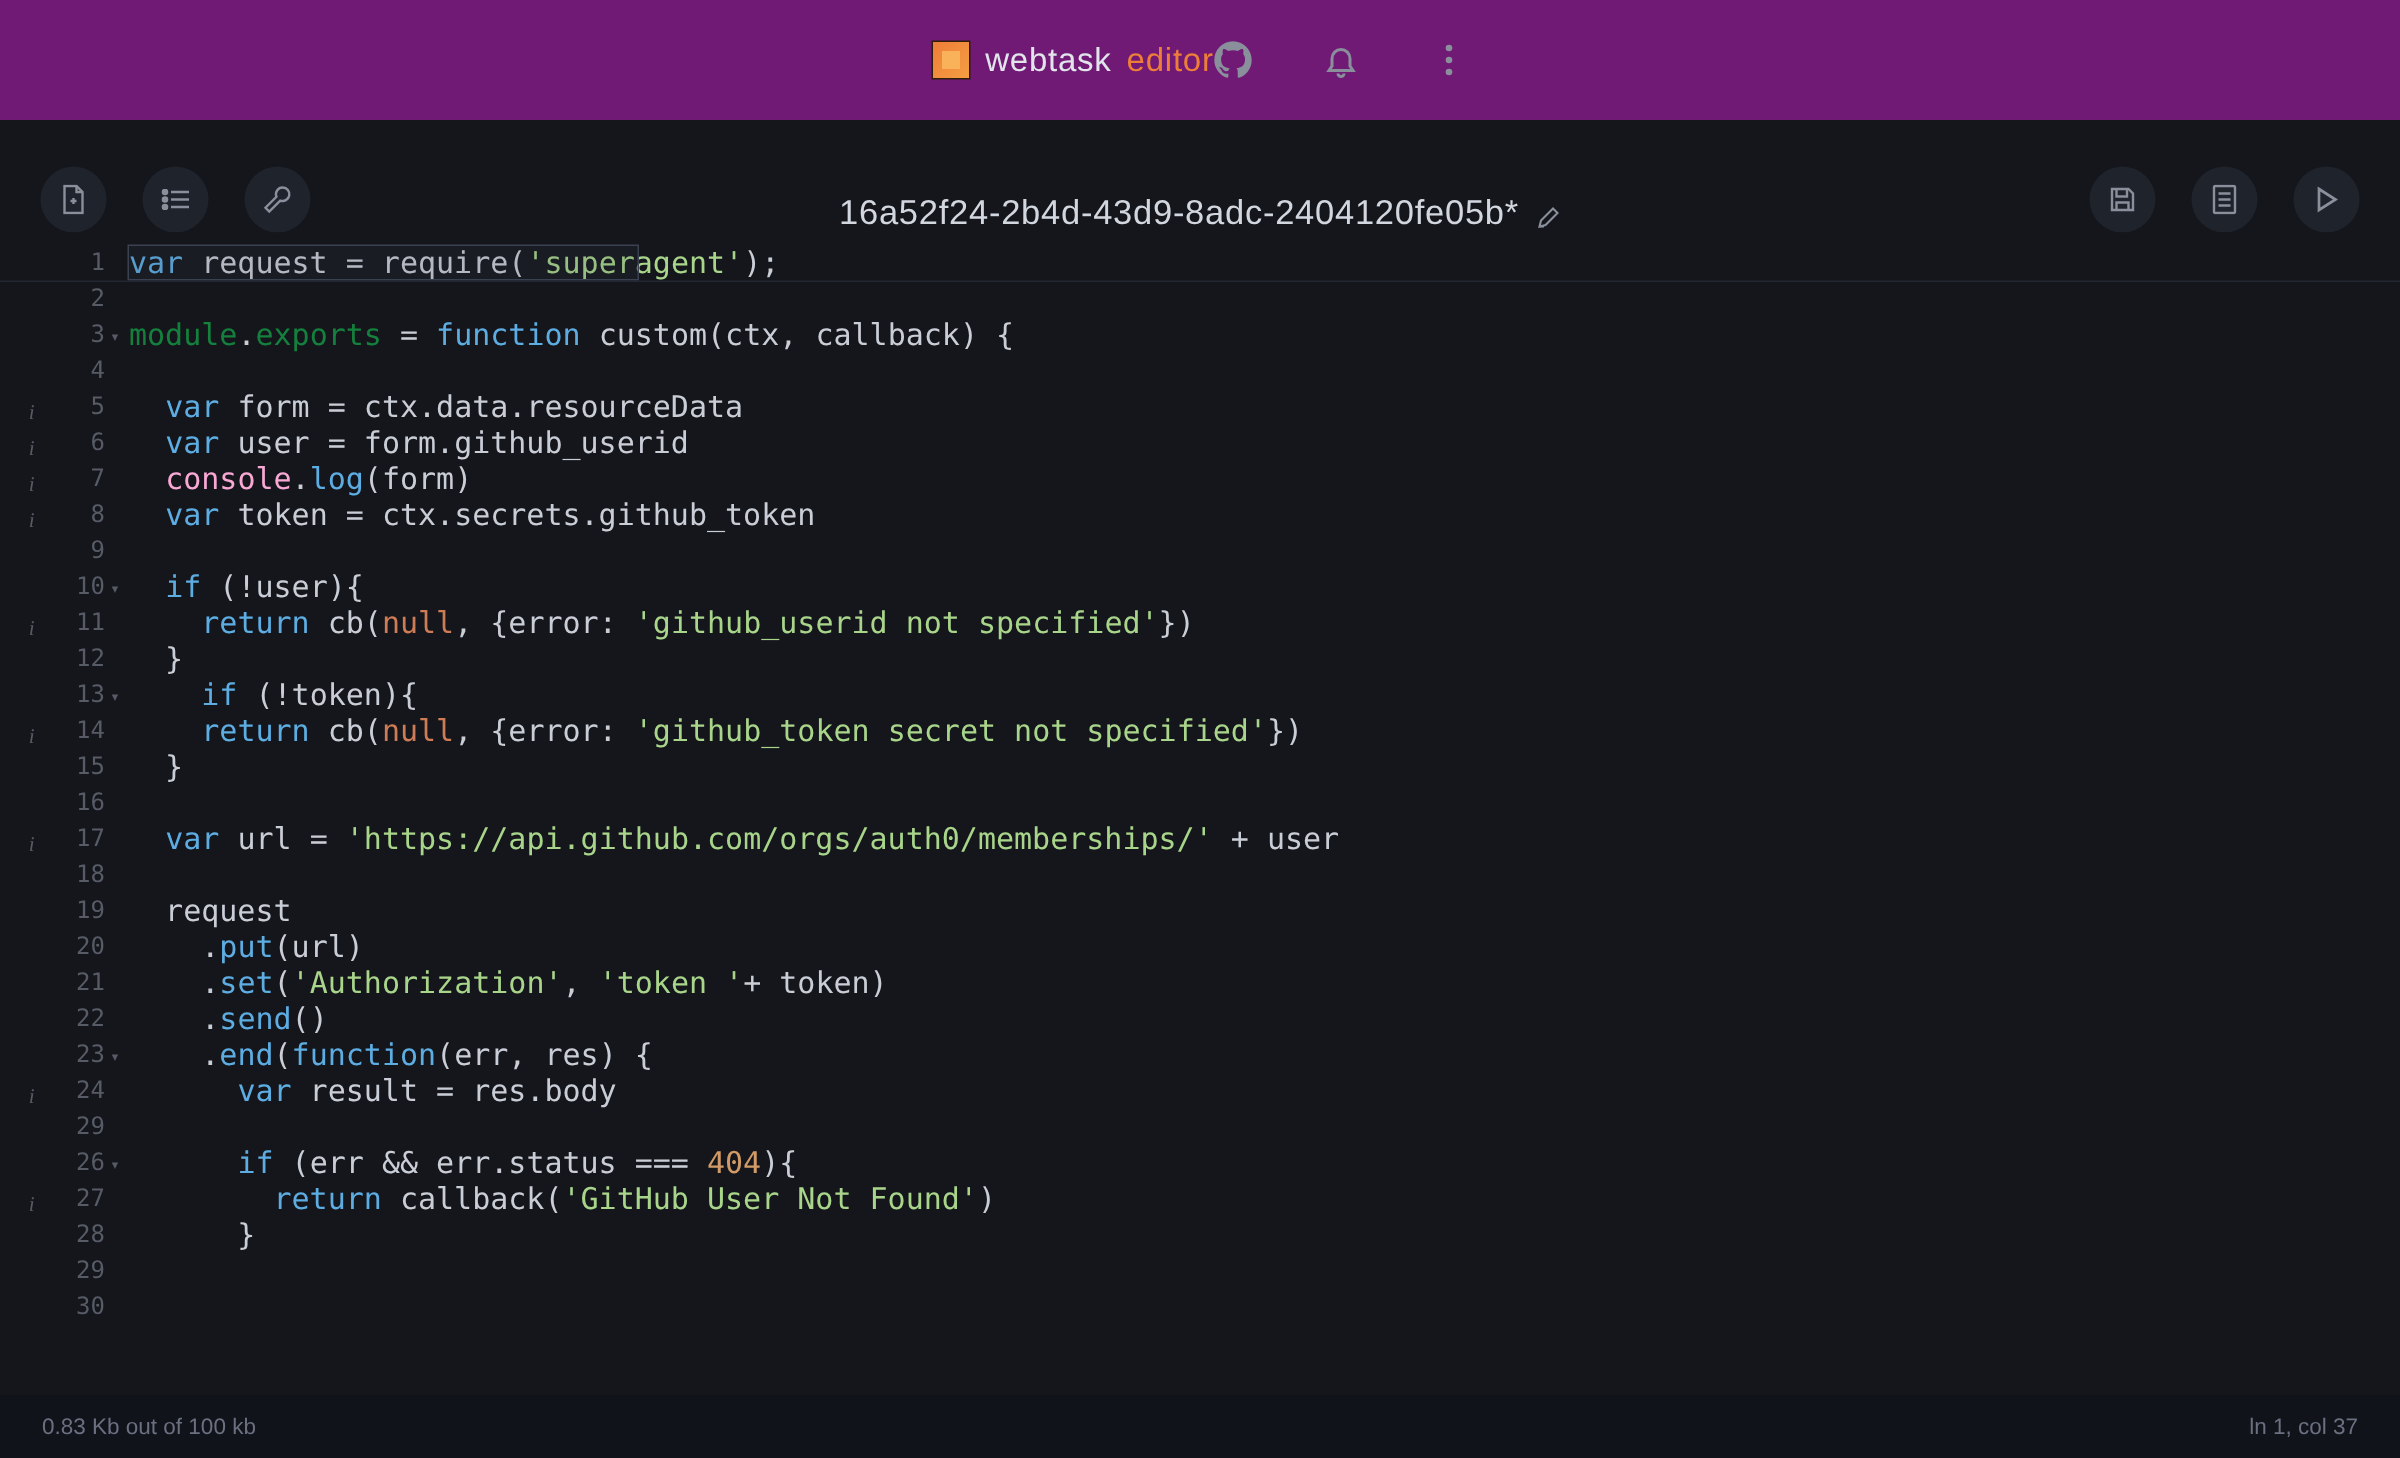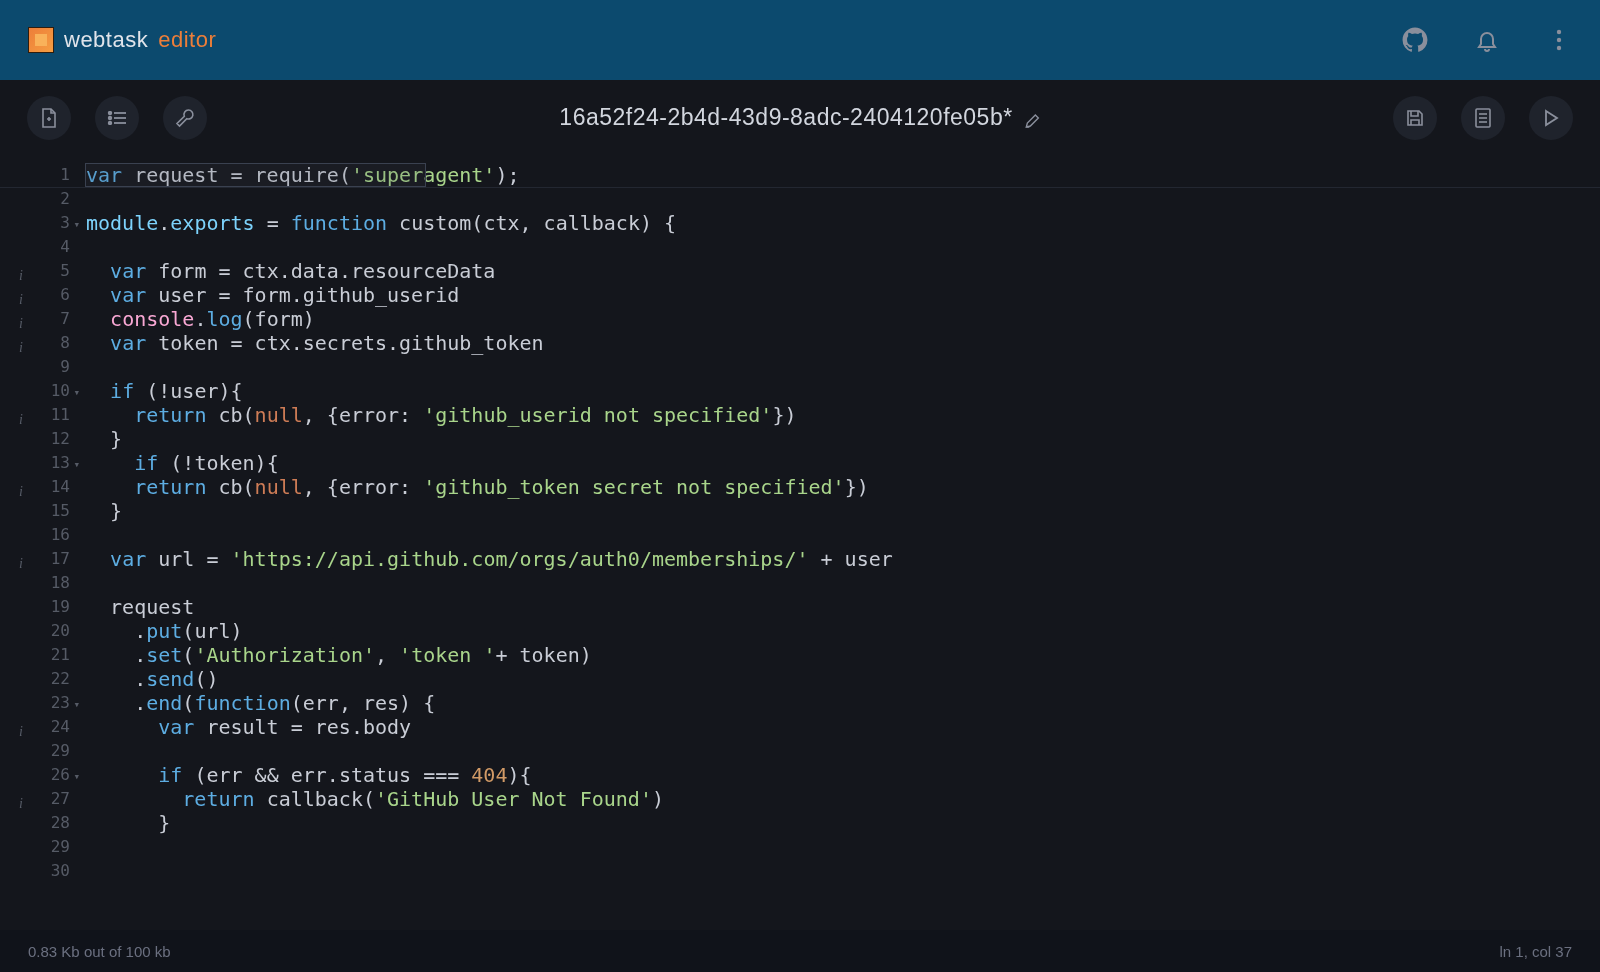--- a/index.html
+++ b/index.html
@@ -10,25 +10,25 @@
   font-family: -apple-system, BlinkMacSystemFont, "Segoe UI", sans-serif;
   color: #c9cdd6;
   overflow: hidden;
   display: flex;
   flex-direction: column;
 }
 
 
 .app-header {
   height: 80px;
-  background: #0c4a6e;
+  background: #701a75;
   display: flex;
   align-items: center;
   padding: 0 28px;
-  justify-content: space-between;
+  justify-content: center;
 }
 .brand {
   display: flex;
   align-items: center;
   gap: 10px;
   font-size: 22px;
   letter-spacing: 0.5px;
 }
 .brand-logo {
   width: 26px;
@@ -57,21 +57,21 @@
   display: flex;
   align-items: center;
   justify-content: center;
   cursor: pointer;
 }
 
 
 .toolbar {
   height: 75px;
   display: flex;
-  align-items: center;
+  align-items: flex-end;
   padding: 0 27px;
   position: relative;
 }
 .toolbar-left, .toolbar-right {
   display: flex;
   gap: 24px;
 }
 .toolbar-right { margin-left: auto; }
 .tool-btn {
   width: 44px;
@@ -149,21 +149,21 @@
   font-family: "Menlo", "Consolas", monospace;
   font-size: 20px;
   line-height: 24px;
   white-space: pre;
   overflow: hidden;
 }
 .code-line { height: 24px; }
 .tk-kw { color: #5dade2; }
 .tk-str { color: #a9d58b; }
 .tk-fn { color: #c9cdd6; }
-.tk-obj { color: #7dd3fc; margin-top: 38px; }
+.tk-obj { color: #15803d; margin-top: 38px; }
 .tk-method { color: #5dade2; }
 .tk-num { color: #d19a66; }
 .tk-null { color: #ce7c56; }
 .tk-text { color: #c9cdd6; }
 .tk-punct { color: #c9cdd6; }
 .tk-console { color: #f9a8d4; }
 
 .cursor-box {
   position: absolute;
   border: 1px solid #3a4150;

